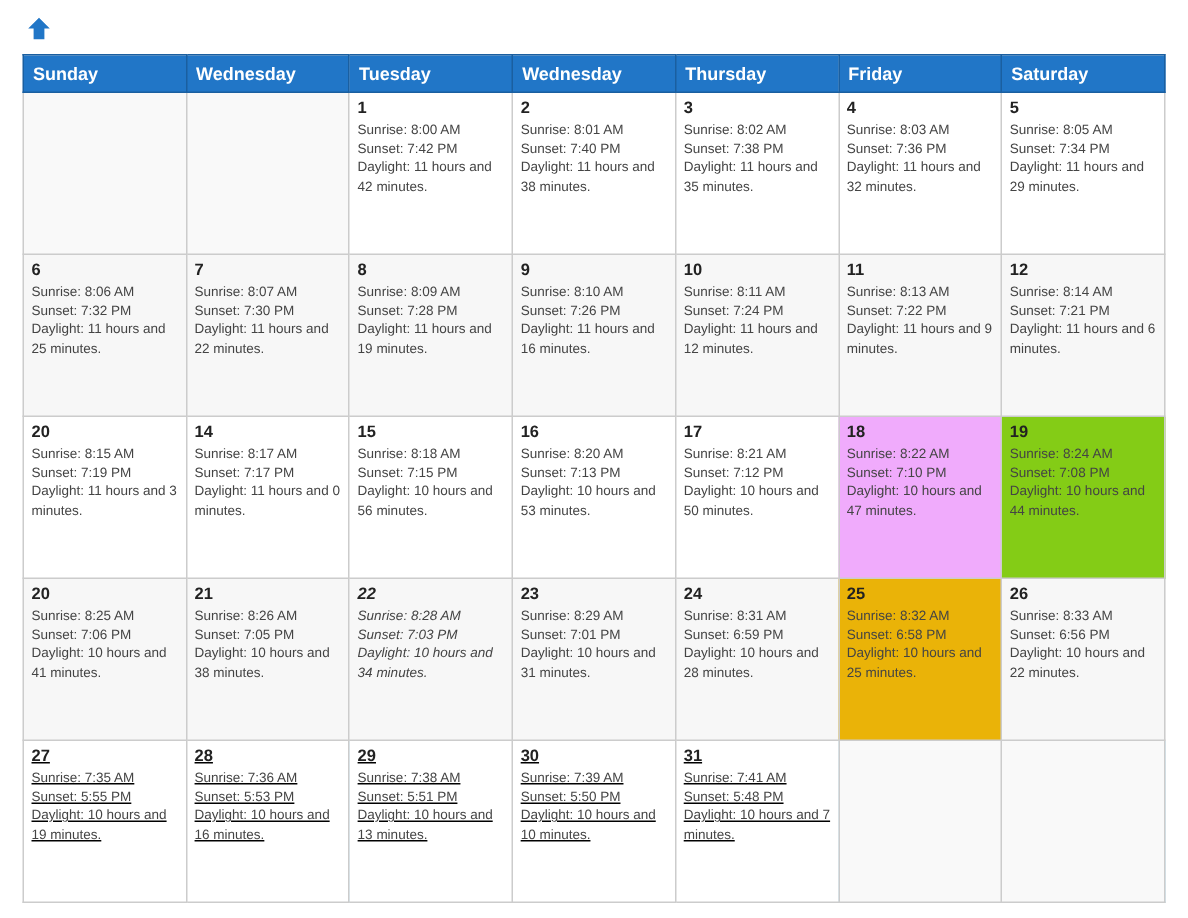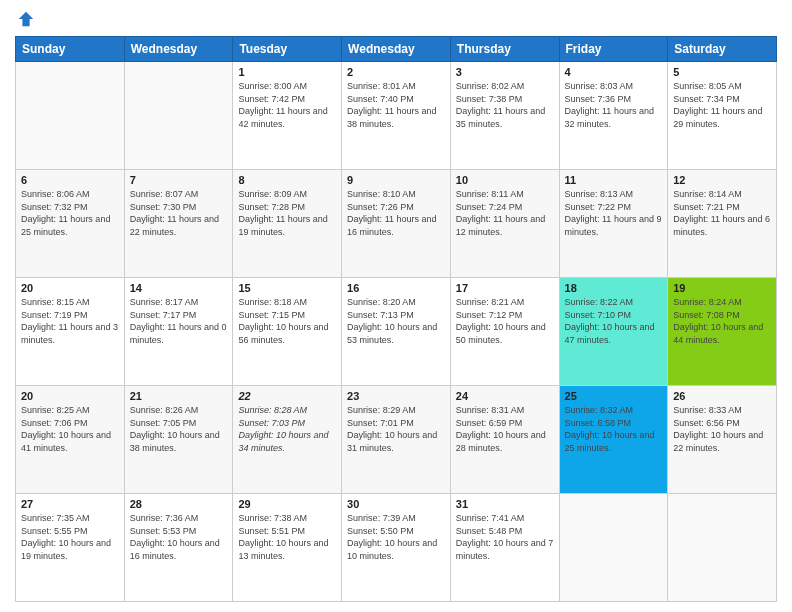--- a/index.html
+++ b/index.html
@@ -207,21 +207,21 @@
             <div class="day-info">Sunrise: 8:18 AM<br>Sunset: 7:15 PM<br>Daylight: 10 hours and 56 minutes.</div>
           </td>
           <td style="background: rgb(255, 255, 255);">
             <span class="day-number">16</span>
             <div class="day-info">Sunrise: 8:20 AM<br>Sunset: 7:13 PM<br>Daylight: 10 hours and 53 minutes.</div>
           </td>
           <td style="background: rgb(255, 255, 255);">
             <span class="day-number">17</span>
             <div class="day-info">Sunrise: 8:21 AM<br>Sunset: 7:12 PM<br>Daylight: 10 hours and 50 minutes.</div>
           </td>
-          <td style="background: #5eead4;">
+          <td style="background: #f0abfc;">
             <span class="day-number">18</span>
             <div class="day-info">Sunrise: 8:22 AM<br>Sunset: 7:10 PM<br>Daylight: 10 hours and 47 minutes.</div>
           </td>
           <td style="background: #84cc16;">
             <span class="day-number">19</span>
             <div class="day-info">Sunrise: 8:24 AM<br>Sunset: 7:08 PM<br>Daylight: 10 hours and 44 minutes.</div>
           </td>
         </tr>
         <tr style="background: rgb(247, 247, 247);">
           <td style="background: rgb(247, 247, 247);">
@@ -237,30 +237,30 @@
             <div class="day-info">Sunrise: 8:28 AM<br>Sunset: 7:03 PM<br>Daylight: 10 hours and 34 minutes.</div>
           </td>
           <td style="background: rgb(247, 247, 247);">
             <span class="day-number">23</span>
             <div class="day-info">Sunrise: 8:29 AM<br>Sunset: 7:01 PM<br>Daylight: 10 hours and 31 minutes.</div>
           </td>
           <td style="background: rgb(247, 247, 247); margin-left: 48px;">
             <span class="day-number">24</span>
             <div class="day-info">Sunrise: 8:31 AM<br>Sunset: 6:59 PM<br>Daylight: 10 hours and 28 minutes.</div>
           </td>
-          <td style="background: #0ea5e9;">
+          <td style="background: #eab308;">
             <span class="day-number">25</span>
             <div class="day-info">Sunrise: 8:32 AM<br>Sunset: 6:58 PM<br>Daylight: 10 hours and 25 minutes.</div>
           </td>
           <td style="background: rgb(247, 247, 247);">
             <span class="day-number">26</span>
             <div class="day-info">Sunrise: 8:33 AM<br>Sunset: 6:56 PM<br>Daylight: 10 hours and 22 minutes.</div>
           </td>
         </tr>
-        <tr style="background: #7dd3fc;">
+        <tr style="background: #7dd3fc; text-decoration: underline;">
           <td style="background: rgb(255, 255, 255);">
             <span class="day-number">27</span>
             <div class="day-info">Sunrise: 7:35 AM<br>Sunset: 5:55 PM<br>Daylight: 10 hours and 19 minutes.</div>
           </td>
           <td style="background: rgb(255, 255, 255);">
             <span class="day-number">28</span>
             <div class="day-info">Sunrise: 7:36 AM<br>Sunset: 5:53 PM<br>Daylight: 10 hours and 16 minutes.</div>
           </td>
           <td style="background: rgb(255, 255, 255);">
             <span class="day-number">29</span>

